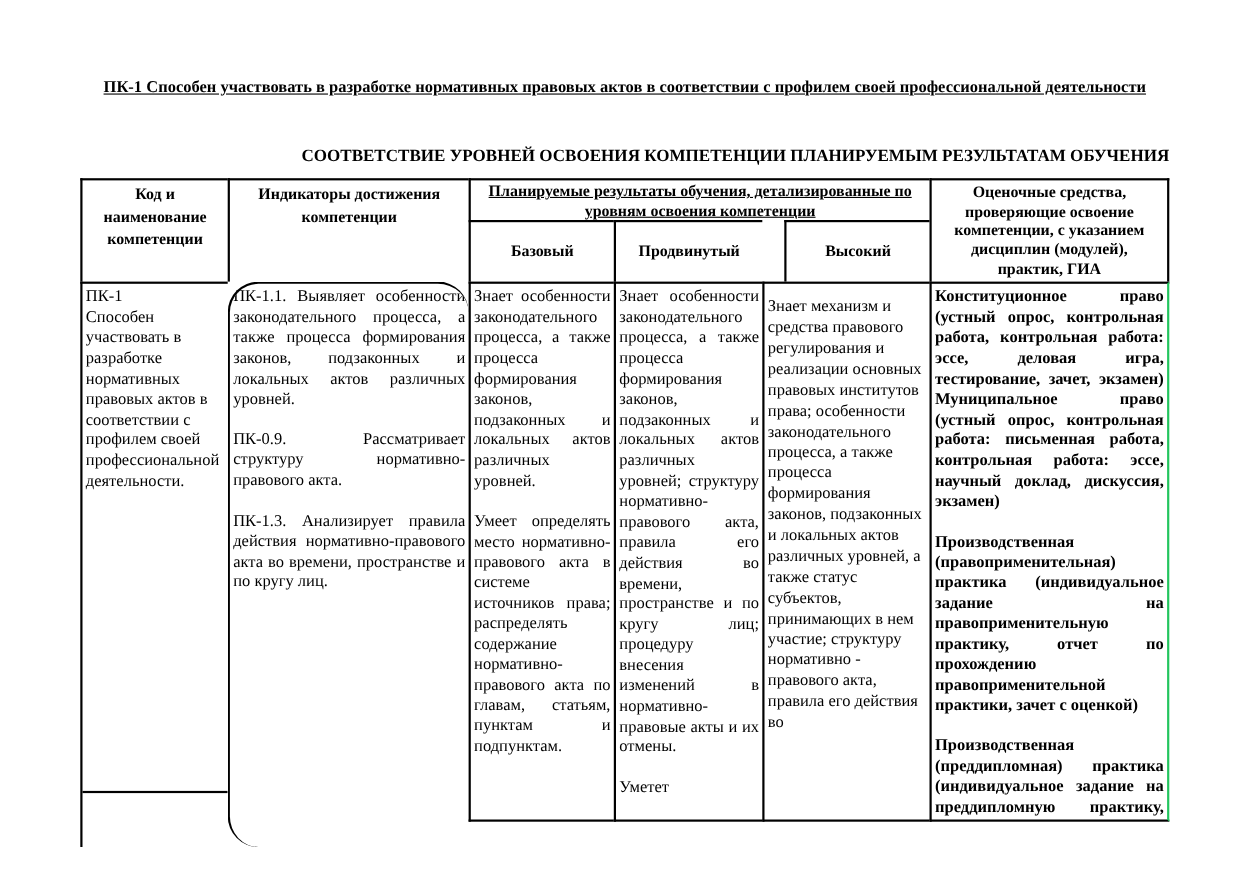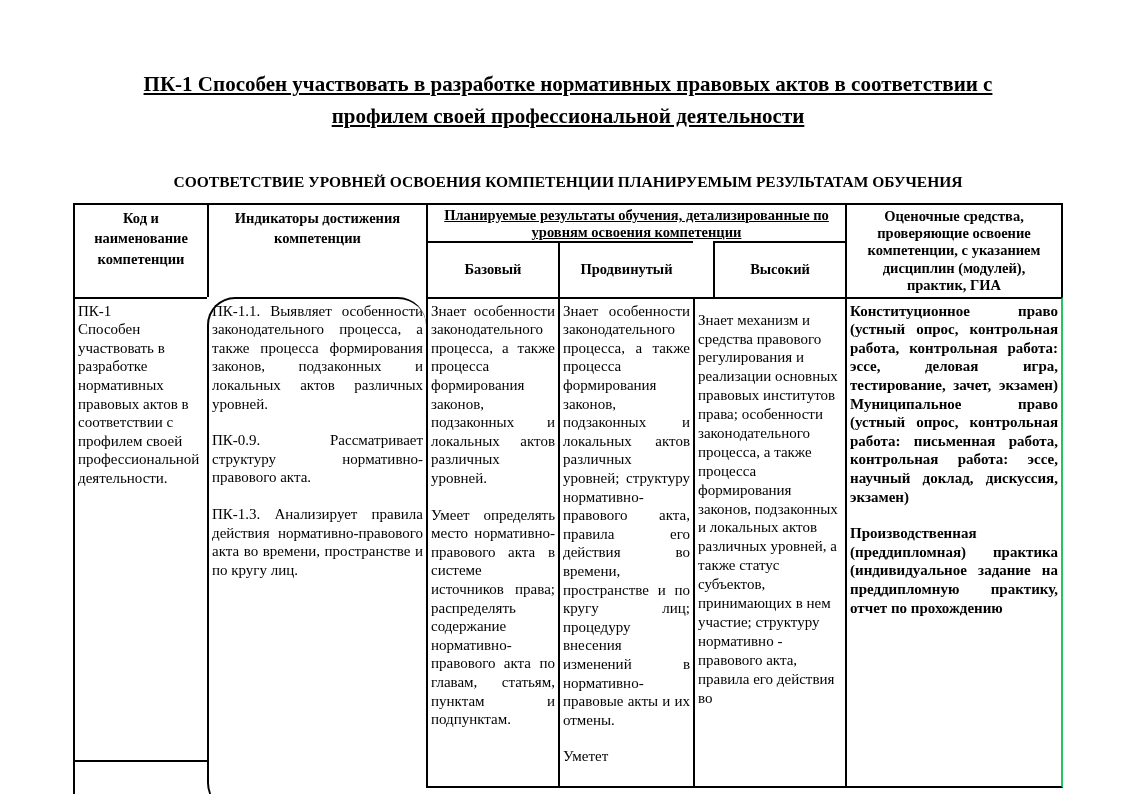--- a/index.html
+++ b/index.html
@@ -5,25 +5,25 @@
   html,body { margin:0; padding:0; }
   body {
     width:1123px; height:794px; overflow:hidden;
     background:#ffffff; color:#000000;
     font-family:"Liberation Serif", serif;
   }
   .doc { padding:69px 60px 0 73px; }
 
   .title {
     width:950px; margin:0 auto; text-align:center;
-    font-weight:bold; font-size:21px; line-height:1.5;
+    font-weight:bold; font-size:15px; line-height:1.5;
     text-decoration:underline;
   }
   .subtitle {
-    margin-top:39px; text-align:center;
+    margin-top:39px; text-align:right;
     font-weight:bold; font-size:15.5px; line-height:1.4;
   }
 
   .tbl {
     margin-top:10px;
     display:grid;
     grid-template-columns:134px 219px 132px 135px 152px 218px;
     grid-template-rows:38px 56px 514px;
     width:1092px;
   }
@@ -99,17 +99,18 @@
         <div class="para">Знает особенности законодательного процесса, а также процесса формирования законов, подзаконных и локальных актов различных уровней; структуру нормативно-правового акта, правила его действия во времени, пространстве и по кругу лиц; процедуру внесения изменений в нормативно-правовые акты и их отмены.</div>
         <div class="para">Уметет</div>
       </div>
 
     <div class="cell bc b5 short">
         <div class="para">Знает механизм и средства правового регулирования и реализации основных правовых институтов права; особенности законодательного процесса, а также процесса формирования законов, подзаконных и локальных актов различных уровней, а также статус субъектов, принимающих в нем участие; структуру нормативно - правового акта, правила его действия во</div>
       </div>
 
     <div class="cell bc b6 short">
         <div class="para">Конституционное право (устный опрос, контрольная работа, контрольная работа: эссе, деловая игра, тестирование, зачет, экзамен) Муниципальное право (устный опрос, контрольная работа: письменная работа, контрольная работа: эссе, научный доклад, дискуссия, экзамен)</div>
+        <div class="para">Производственная (правоприменительная) практика (индивидуальное задание на правоприменительную практику, отчет  по прохождению правоприменительной  практики, зачет с оценкой)</div>
         <div class="para">Производственная (преддипломная) практика (индивидуальное задание на преддипломную практику, отчет по прохождению</div>
       </div>
 
   </div>
 </div>
 
 </body></html>

